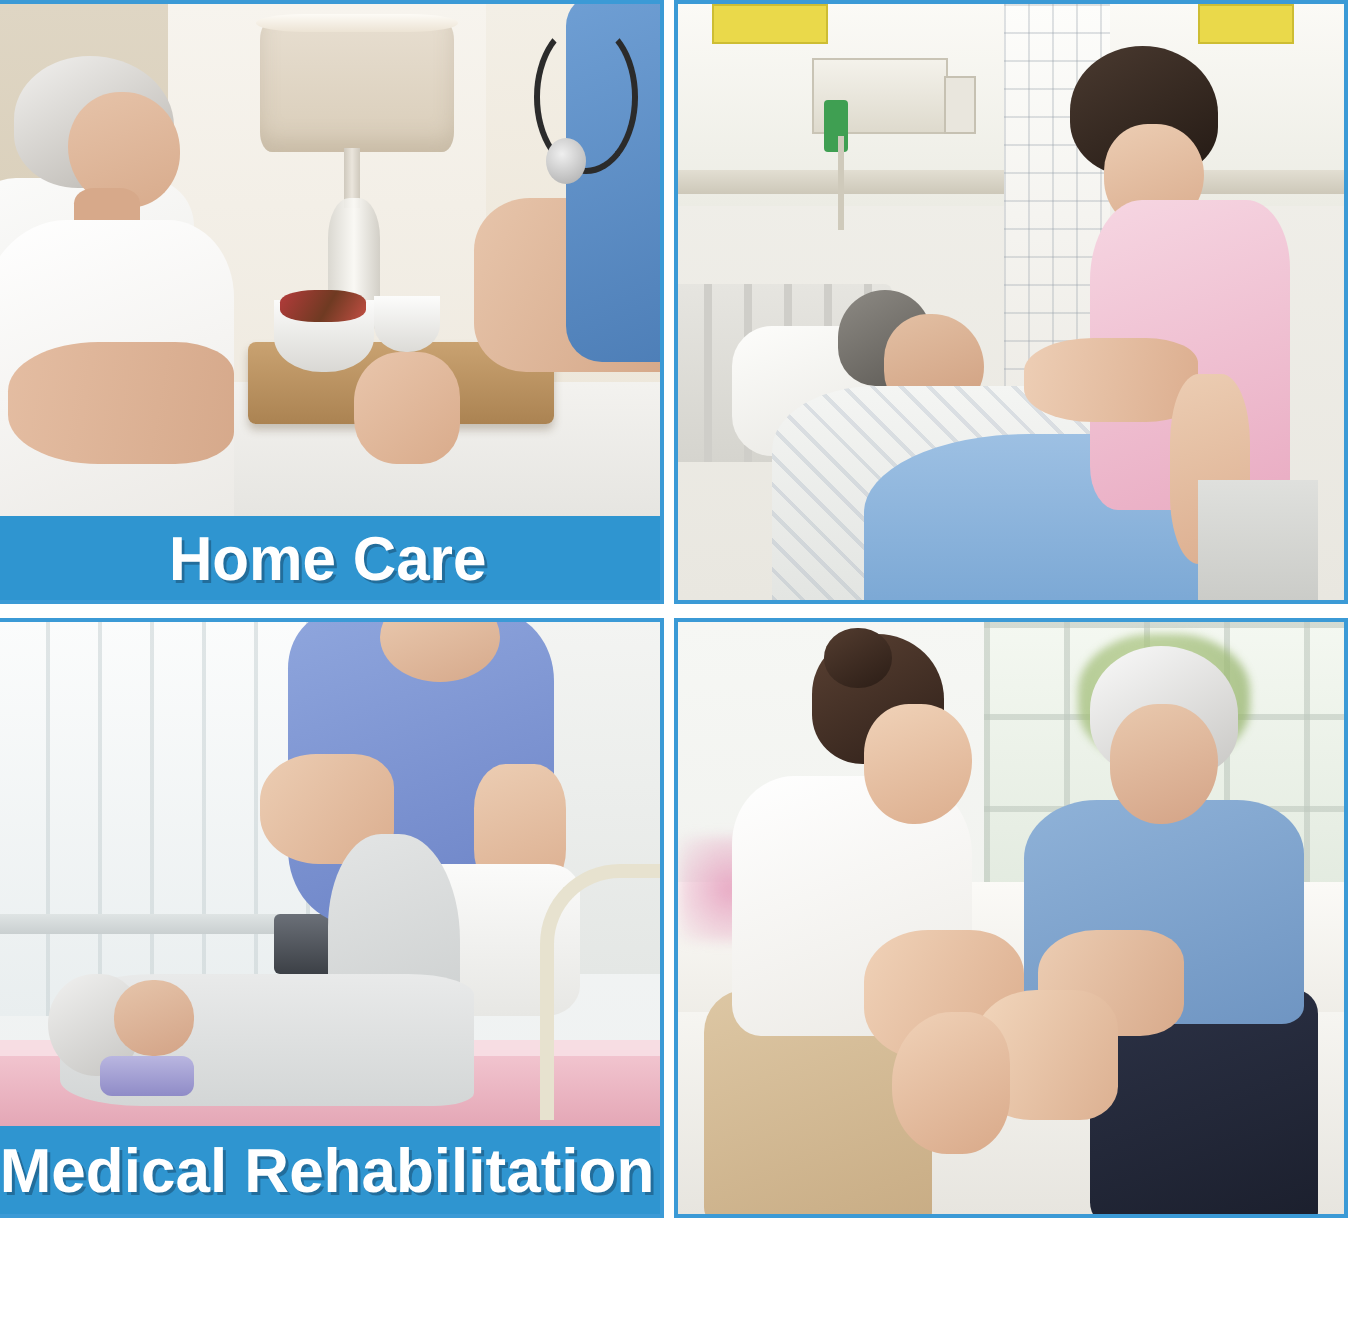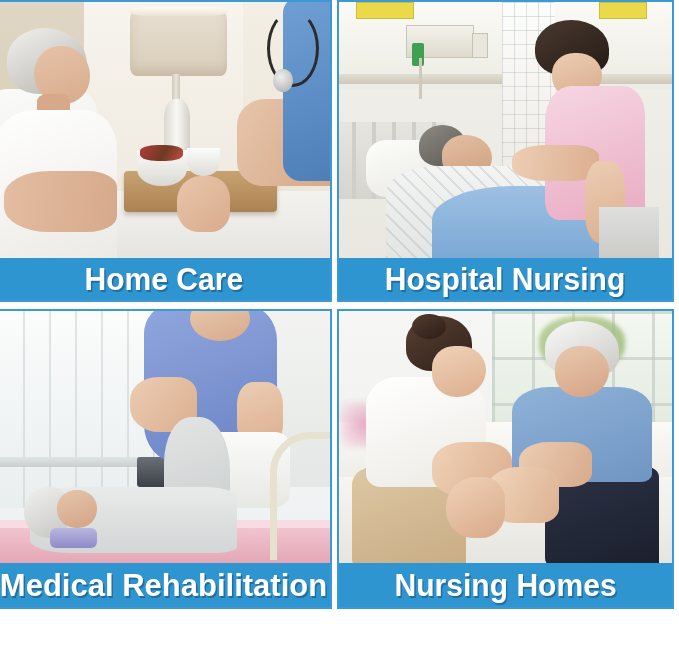--- a/index.html
+++ b/index.html
@@ -535,23 +535,20 @@
         <div class="sc p2-pface"></div>
         <div class="sc p2-gown"></div>
         <div class="sc p2-blanket"></div>
         <div class="sc p2-nursehair"></div>
         <div class="sc p2-nurseface"></div>
         <div class="sc p2-uniform"></div>
         <div class="sc p2-nursearm"></div>
         <div class="sc p2-nursearm2"></div>
         <div class="sc p2-pants"></div>
       </div>
-      <div class="label-bar">
-        <span class="label-text">Hospital Nursing</span>
-      </div>
     </div>
 
     <div class="panel panel-row2">
       <div class="photo">
         <div class="p3-bg"></div>
         <div class="sc p3-window"></div>
         <div class="sc p3-sill"></div>
         <div class="sc p3-wall"></div>
         <div class="sc p3-mat"></div>
         <div class="sc p3-matedge"></div>
@@ -588,19 +585,16 @@
         <div class="sc p4-cgface"></div>
         <div class="sc p4-cgarm"></div>
         <div class="sc p4-elpants"></div>
         <div class="sc p4-elshirt"></div>
         <div class="sc p4-elhair"></div>
         <div class="sc p4-elface"></div>
         <div class="sc p4-elarm"></div>
         <div class="sc p4-shin"></div>
         <div class="sc p4-foot"></div>
       </div>
-      <div class="label-bar">
-        <span class="label-text">Nursing Homes</span>
-      </div>
     </div>
 
   </div>
 </div>
 
 </body></html>

